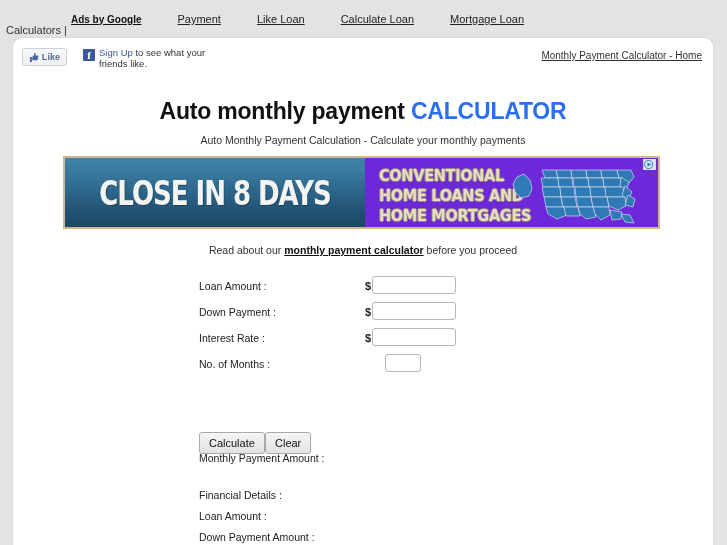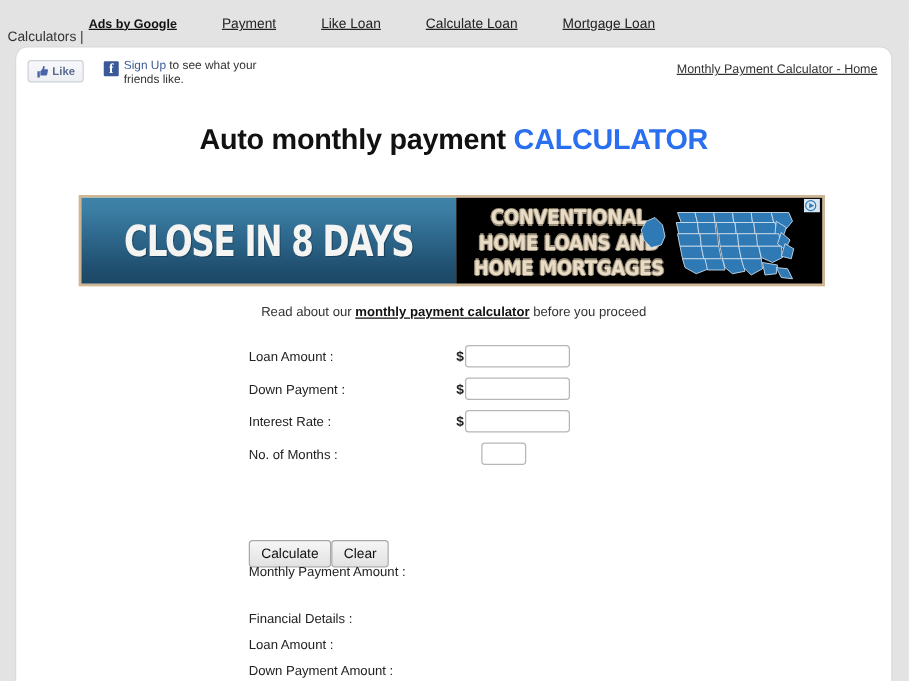--- a/index.html
+++ b/index.html
@@ -187,23 +187,22 @@
     font-size: 29px;
     color: #f4f4f2;
     white-space: nowrap;
     letter-spacing: -1.2px;
     transform: translate(-50%,-50%) scaleY(1.18) scaleX(0.9);
     text-shadow: 1px 1px 0 rgba(0,0,0,0.28);
   }
   #banner-right {
     flex: 1 1 auto;
     height: 100%;
-    background: #000000;
+    background: #6d28d9;
     position: relative;
-    text-align: center;
   }
   #banner-copy {
     position: absolute;
     left: 14px; top: 7px;
     font-family: "DejaVu Sans", sans-serif;
     font-weight: bold;
     font-size: 14.5px;
     line-height: 18px;
     color: #e9dcc6;
     letter-spacing: -0.3px;
@@ -345,20 +344,21 @@
     <div id="fb-text">
       <span class="signup">Sign Up</span><span> to see what your friends like.</span>
     </div>
 
     <div id="home-link">Monthly Payment Calculator - Home</div>
   </div>
 
   <div id="heading">
     <span>Auto monthly payment </span><span class="accent">CALCULATOR</span>
   </div>
+  <div id="subheading">Auto Monthly Payment Calculation - Calculate your monthly payments</div>
 
   <div id="banner">
     <div id="banner-left">
       <div class="slogan">CLOSE IN 8 DAYS</div>
     </div>
     <div id="banner-right">
       <div id="banner-copy">
         <div>CONVENTIONAL</div>
         <div>HOME LOANS AND</div>
         <div>HOME MORTGAGES</div>

